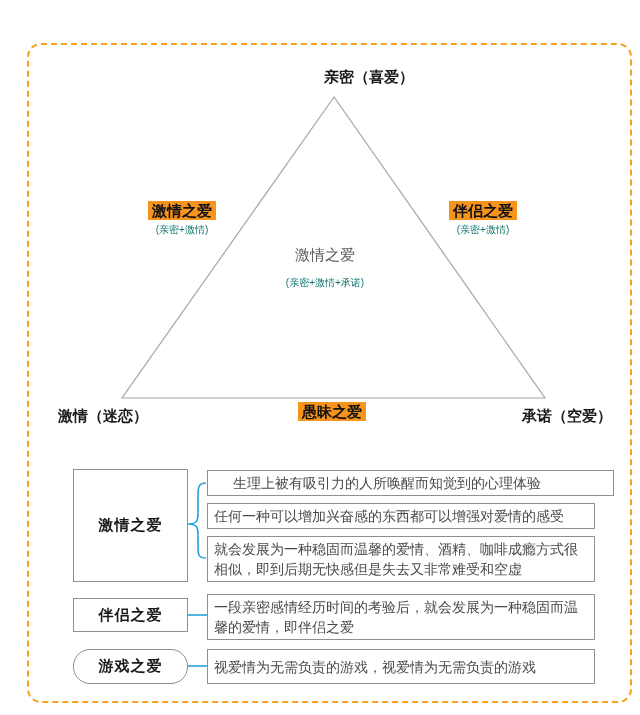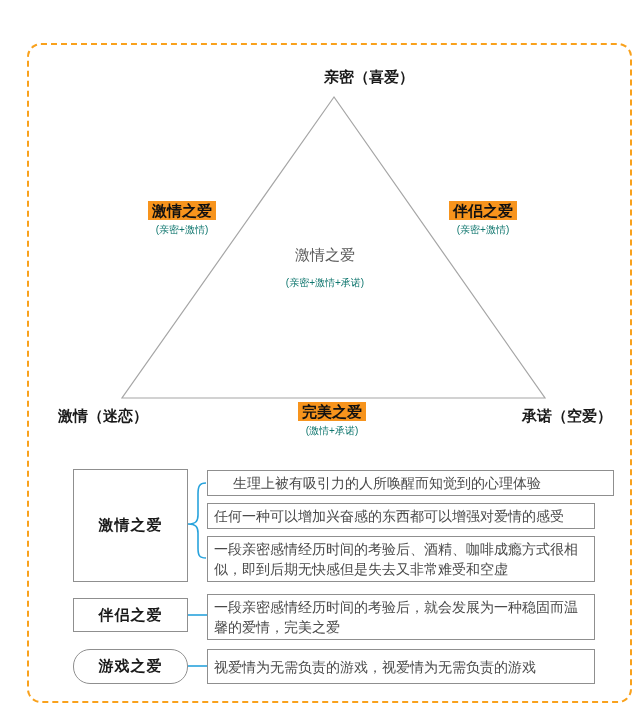--- a/index.html
+++ b/index.html
@@ -69,34 +69,33 @@
     <span class="hl-name">伴侣之爱</span>
     <div class="formula">(亲密+激情)</div>
   </div>
 
   <div class="center-group" style="left:245px;top:246px;width:160px;">
     <div class="center-name">激情之爱</div>
     <div class="formula" style="margin-top:12px;">(亲密+激情+承诺)</div>
   </div>
 
   <div class="edge-group" style="left:262px;top:402px;width:140px;">
-    <span class="hl-name">完美之爱</span>
-    <div class="formula">(激情+承诺)</div>
+    <span class="hl-name">愚昧之爱</span>
   </div>
 
   <div class="term-box" style="left:73px;top:469px;width:113px;height:111px;">
     <span>激情之爱</span>
   </div>
   <div class="desc-box" style="left:207px;top:470px;padding-left:25px;">生理上被有吸引力的人所唤醒而知觉到的心理体验</div>
   <div class="desc-box" style="left:207px;top:503px;">任何一种可以增加兴奋感的东西都可以增强对爱情的感受</div>
-  <div class="desc-box" style="left:207px;top:536px;">一段亲密感情经历时间的考验后、酒精、咖啡成瘾方式很相似，即到后期无快感但是失去又非常难受和空虚</div>
+  <div class="desc-box" style="left:207px;top:536px;">就会发展为一种稳固而温馨的爱情、酒精、咖啡成瘾方式很相似，即到后期无快感但是失去又非常难受和空虚</div>
 
   <div class="term-box" style="left:73px;top:598px;width:113px;height:32px;">
     <span>伴侣之爱</span>
   </div>
-  <div class="desc-box" style="left:207px;top:594px;">一段亲密感情经历时间的考验后，就会发展为一种稳固而温馨的爱情，完美之爱</div>
+  <div class="desc-box" style="left:207px;top:594px;">一段亲密感情经历时间的考验后，就会发展为一种稳固而温馨的爱情，即伴侣之爱</div>
 
   <div class="term-box" style="left:73px;top:649px;width:113px;height:33px;border-radius:17px;">
     <span>游戏之爱</span>
   </div>
   <div class="desc-box centered" style="left:207px;top:649px;height:29px;">视爱情为无需负责的游戏，视爱情为无需负责的游戏</div>
 
 </div>
 
 </body></html>

